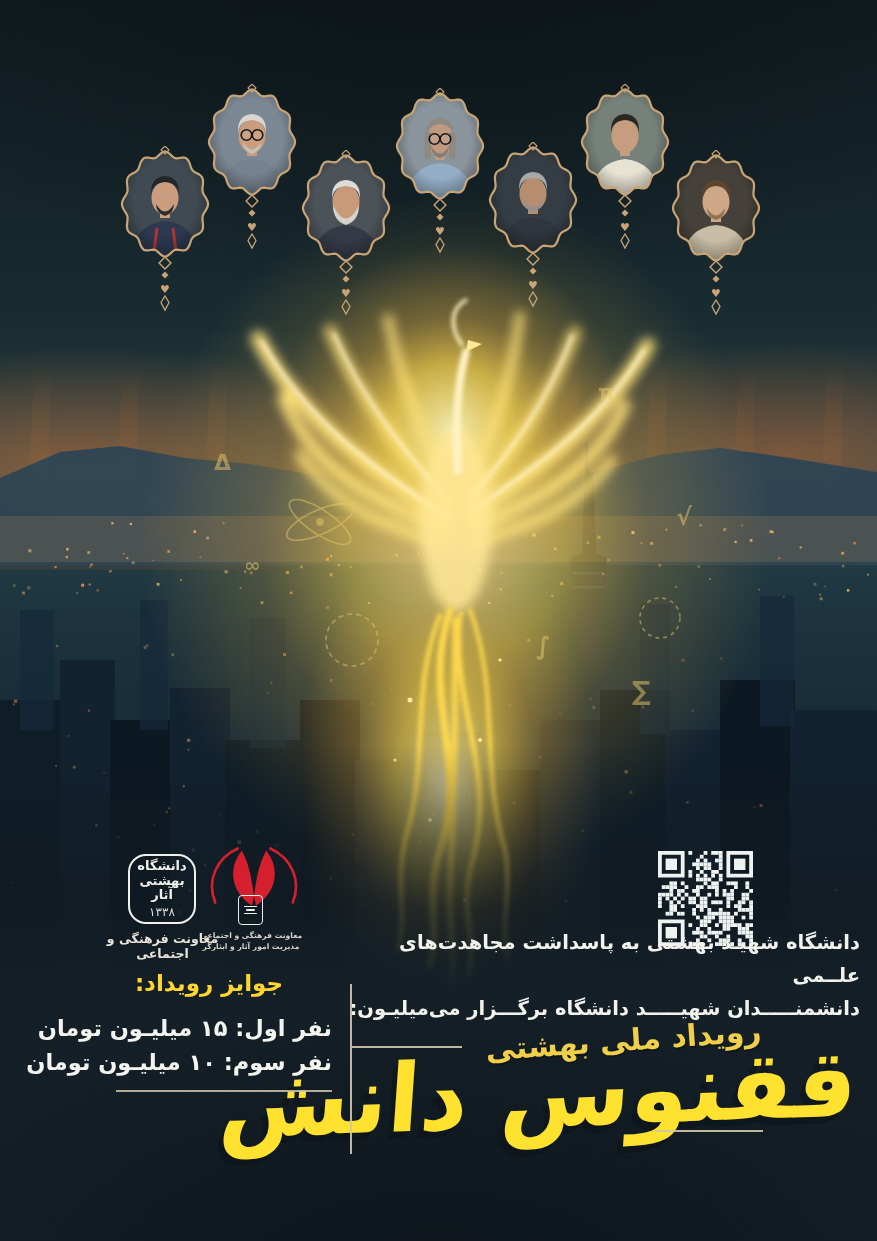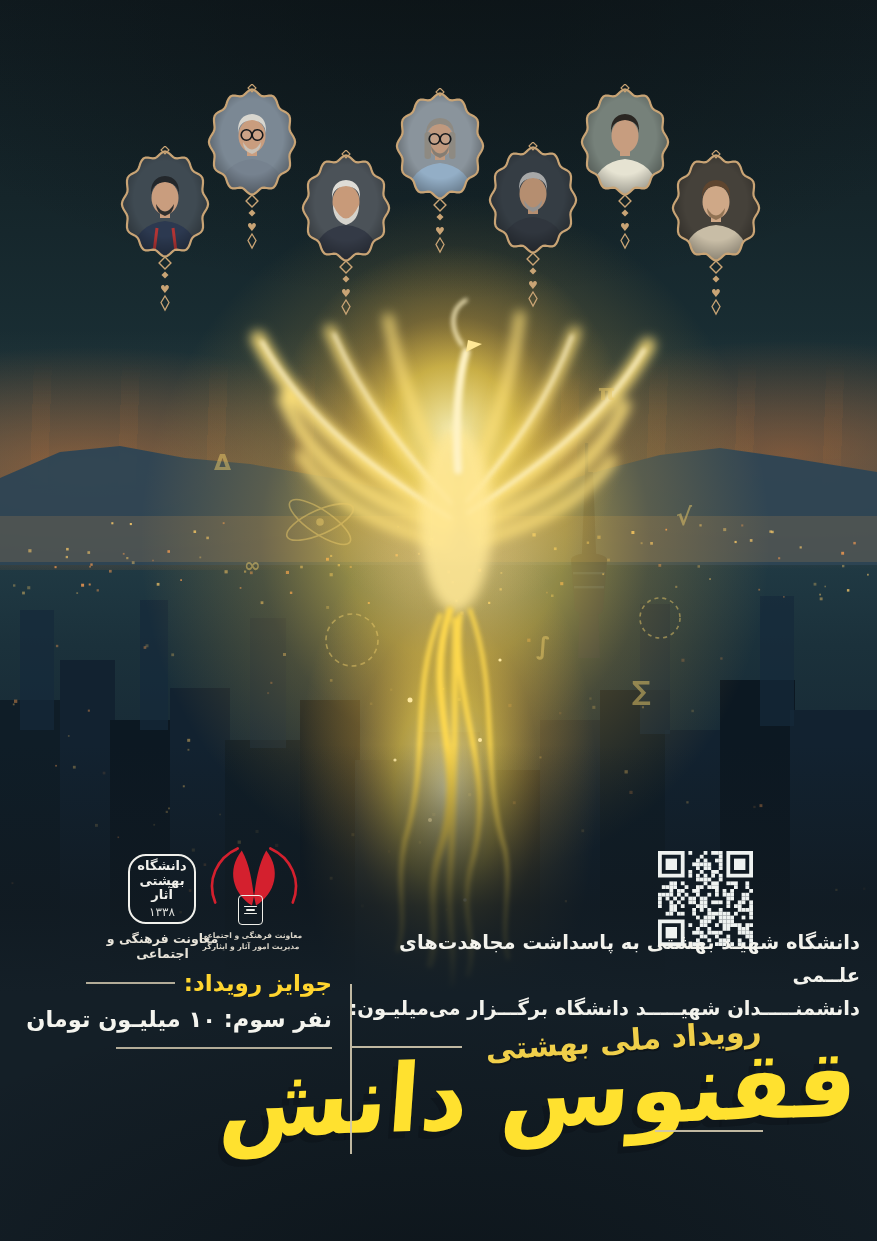--- a/index.html
+++ b/index.html
@@ -48,21 +48,21 @@
         font-size:19.5px;font-weight:bold;line-height:33px;letter-spacing:0;}
   .subtitle{position:absolute;right:115px;top:1013px;color:#f0cf4a;font-size:30px;font-weight:bold;
         transform:rotate(-4deg);transform-origin:right bottom;text-shadow:1px 2px 0 rgba(10,14,18,.5);}
   .big-title{position:absolute;right:16px;top:1034px;color:#ffe12f;font-size:94px;font-weight:bold;line-height:1.05;
         transform:rotate(-2deg) skewX(-6deg);transform-origin:right top;white-space:nowrap;
         text-shadow:-5px 7px 0 rgba(12,18,24,.5), 0 0 1px rgba(0,0,0,.4);}
   .hline{position:absolute;height:1.6px;background:#cfc5ad;opacity:.92;}
   .vline{position:absolute;width:1.6px;background:#cfc5ad;opacity:.92;}
 
   .prizes{position:absolute;left:86px;top:970px;width:246px;direction:rtl;text-align:right;color:#f4f4ee;}
-  .prizes .head-row{display:flex;align-items:center;gap:9px;margin-bottom:6px;}
+  .prizes .head-row{display:flex;align-items:center;gap:9px;margin-bottom:6px;flex-direction:column;}
   .prizes .head-row .t{color:#ffd52f;font-size:23px;font-weight:bold;white-space:nowrap;}
   .prizes .head-row .fill{flex:1;height:1.5px;background:#cfc5ad;opacity:.85;}
   .prizes .row{font-size:22.5px;font-weight:bold;line-height:34px;white-space:nowrap;}
   .prizes .sep{width:216px;height:1.5px;background:#cfc5ad;opacity:.85;margin:11px 0 10px auto;}
   .prizes .deadline{font-size:21px;font-weight:bold;white-space:nowrap;}
   .prizes .deadline .lbl{color:#ffd52f;}
 </style>
 </head>
 <body>
 
@@ -795,18 +795,22 @@
   <div class="hline" style="left:352px;top:1046px;width:110px"></div>
   <div class="hline" style="left:655px;top:1130px;width:108px"></div>
   <div class="vline" style="left:350px;top:984px;height:170px"></div>
 
   <div class="prizes">
     <div class="head-row">
       <span class="t">جوایز رویداد:</span>
       <span class="fill"></span>
     </div>
     <div class="row">
+      <span>نفر اول:</span>
+      <span>۱۵ میلیـون تومان</span>
+    </div>
+    <div class="row">
       <span>نفر سوم:</span>
       <span>۱۰ میلیـون تومان</span>
     </div>
     <div class="sep"></div>
   </div>
 </div>
 
 </body></html>

